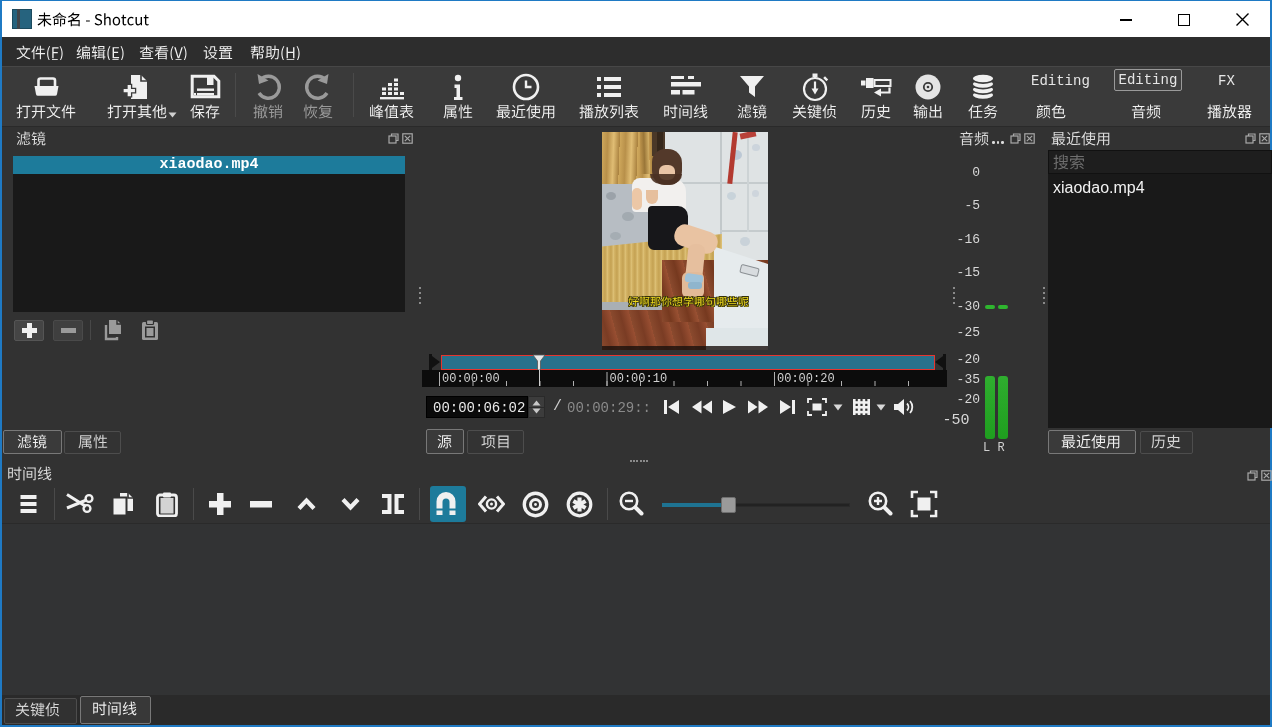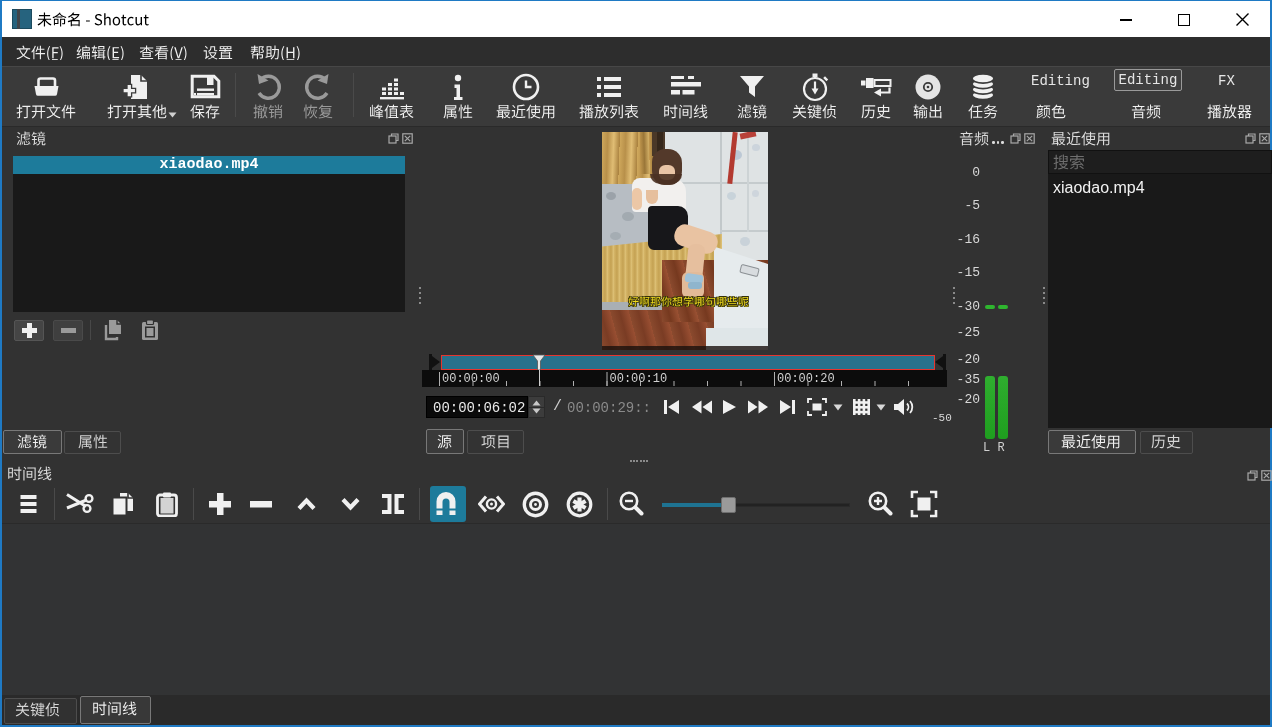--- a/index.html
+++ b/index.html
@@ -560,21 +560,21 @@
     </div>
 <div class="mono" style="position:absolute;left:930px;top:164.0px;width:48px;text-align:right;font-size:13px;color:#d8d8d8;">0</div>
 <div class="mono" style="position:absolute;left:930px;top:197.0px;width:48px;text-align:right;font-size:13px;color:#d8d8d8;">-5</div>
 <div class="mono" style="position:absolute;left:930px;top:231.0px;width:48px;text-align:right;font-size:13px;color:#d8d8d8;">-16</div>
 <div class="mono" style="position:absolute;left:930px;top:264.0px;width:48px;text-align:right;font-size:13px;color:#d8d8d8;">-15</div>
 <div class="mono" style="position:absolute;left:930px;top:298.0px;width:48px;text-align:right;font-size:13px;color:#d8d8d8;">-30</div>
 <div class="mono" style="position:absolute;left:930px;top:324.0px;width:48px;text-align:right;font-size:13px;color:#d8d8d8;">-25</div>
 <div class="mono" style="position:absolute;left:930px;top:351.0px;width:48px;text-align:right;font-size:13px;color:#d8d8d8;">-20</div>
 <div class="mono" style="position:absolute;left:930px;top:371.0px;width:48px;text-align:right;font-size:13px;color:#d8d8d8;">-35</div>
 <div class="mono" style="position:absolute;left:930px;top:391.0px;width:48px;text-align:right;font-size:13px;color:#d8d8d8;">-20</div>
-<div class="mono" style="position:absolute;left:930px;top:411.0px;width:48px;text-align:left;font-size:11px;color:#d8d8d8;">-50</div>
+<div class="mono" style="position:absolute;left:930px;top:411.0px;width:48px;text-align:center;font-size:15px;color:#d8d8d8;">-50</div>
 <div style="position:absolute;left:983px;top:303.5px;width:10px;height:4px;background:#2fb52f;border-radius:2px;"></div>
 <div style="position:absolute;left:996px;top:303.5px;width:10px;height:4px;background:#2fb52f;border-radius:2px;"></div>
 <div style="position:absolute;left:983px;top:375px;width:9.5px;height:63px;background:linear-gradient(#2fae2f,#1f9e1f);border-radius:3px;"></div>
 <div style="position:absolute;left:996px;top:375px;width:9.5px;height:63px;background:linear-gradient(#2fae2f,#1f9e1f);border-radius:3px;"></div>
 <div class="mono" style="position:absolute;left:981px;top:440px;font-size:12px;color:#cfcfcf;">L&nbsp;R</div>
 <div style="position:absolute;left:1049.0px;top:129.5px">
       <svg class="" width="60" height="15" viewBox="0 0 60.00 15.00">
         <path d="M3.71 3.67H11.29V4.74H3.71ZM3.71 1.87H11.29V2.92H3.71ZM2.63 1.08V5.53H12.42V1.08ZM5.93 7.31V8.32H3.21V7.31ZM0.70 12.55 0.80 13.55 5.93 12.94V14.39H7.02V12.80L7.83 12.70V11.79L7.02 11.87V7.31H14.23V6.37H0.73V7.31H2.17V12.42ZM7.60 8.25V9.18H8.50L8.20 9.27C8.65 10.36 9.27 11.34 10.06 12.14C9.24 12.76 8.31 13.22 7.36 13.53C7.56 13.72 7.83 14.11 7.93 14.35C8.94 13.99 9.93 13.48 10.79 12.80C11.63 13.5 12.64 14.02 13.78 14.35C13.93 14.08 14.21 13.68 14.45 13.46C13.36 13.2 12.38 12.73 11.56 12.13C12.55 11.17 13.33 9.97 13.79 8.48L13.15 8.20L12.94 8.25ZM9.19 9.18H12.48C12.09 10.06 11.50 10.84 10.81 11.50C10.12 10.84 9.58 10.06 9.19 9.18ZM5.93 9.16V10.23H3.21V9.16ZM5.93 11.07V12.0L3.21 12.31V11.07Z M16.21 1.45C17.04 2.25 18.01 3.38 18.46 4.09L19.38 3.44C18.9 2.74 17.89 1.66 17.07 0.90ZM27.99 0.59C26.46 1.06 23.61 1.36 21.22 1.5V4.83C21.22 6.77 21.09 9.45 19.77 11.39C20.02 11.53 20.52 11.86 20.71 12.07C21.88 10.39 22.24 8.04 22.33 6.07H25.39V12.03H26.50V6.07H29.28V5.02H22.36V4.83V2.40C24.66 2.25 27.21 1.96 28.92 1.43ZM18.93 6.02H15.78V7.14H17.83V11.32C17.16 11.58 16.38 12.25 15.58 13.11L16.33 14.14C17.1 13.12 17.83 12.23 18.34 12.23C18.67 12.23 19.15 12.75 19.78 13.13C20.83 13.78 22.08 13.96 23.95 13.96C25.39 13.96 28.08 13.87 29.14 13.79C29.16 13.48 29.34 12.91 29.47 12.61C28.02 12.78 25.77 12.89 23.98 12.89C22.29 12.89 21.01 12.79 20.04 12.18C19.53 11.87 19.21 11.59 18.93 11.41Z M38.98 0.66V2.26H34.81V3.29H38.98V4.77H35.25V8.92H38.91C38.80 9.75 38.58 10.53 38.1 11.23C37.30 10.68 36.66 10.00 36.19 9.22L35.25 9.54C35.80 10.5 36.54 11.30 37.42 11.98C36.73 12.61 35.71 13.13 34.26 13.51C34.5 13.75 34.81 14.19 34.95 14.44C36.51 13.97 37.59 13.35 38.35 12.61C39.87 13.53 41.76 14.12 43.90 14.43C44.05 14.1 44.34 13.66 44.58 13.41C42.42 13.17 40.53 12.64 39.01 11.82C39.61 10.93 39.88 9.95 40.00 8.92H43.93V4.77H40.08V3.29H44.43V2.26H40.08V0.66ZM36.3 5.71H38.98V7.28L38.97 7.96H36.3ZM40.08 5.71H42.85V7.96H40.06L40.08 7.28ZM34.17 0.57C33.28 2.84 31.83 5.07 30.31 6.51C30.51 6.77 30.82 7.36 30.94 7.61C31.51 7.05 32.07 6.39 32.59 5.65V14.45H33.67V4.02C34.26 3.01 34.8 1.96 35.22 0.90Z M47.29 1.65V7.09C47.29 9.20 47.14 11.86 45.48 13.73C45.73 13.87 46.18 14.25 46.35 14.47C47.50 13.2 48.01 11.47 48.24 9.79H52.00V14.26H53.14V9.79H57.19V12.87C57.19 13.13 57.09 13.22 56.79 13.24C56.50 13.26 55.48 13.27 54.43 13.22C54.58 13.53 54.76 14.02 54.82 14.30C56.23 14.32 57.10 14.30 57.61 14.12C58.12 13.95 58.30 13.60 58.30 12.87V1.65ZM48.40 2.73H52.00V5.14H48.40ZM57.19 2.73V5.14H53.14V2.73ZM48.40 6.21H52.00V8.73H48.34C48.39 8.16 48.40 7.60 48.40 7.09ZM57.19 6.21V8.73H53.14V6.21Z" fill="#dcdcdc"></path>
       </svg>
     </div>

